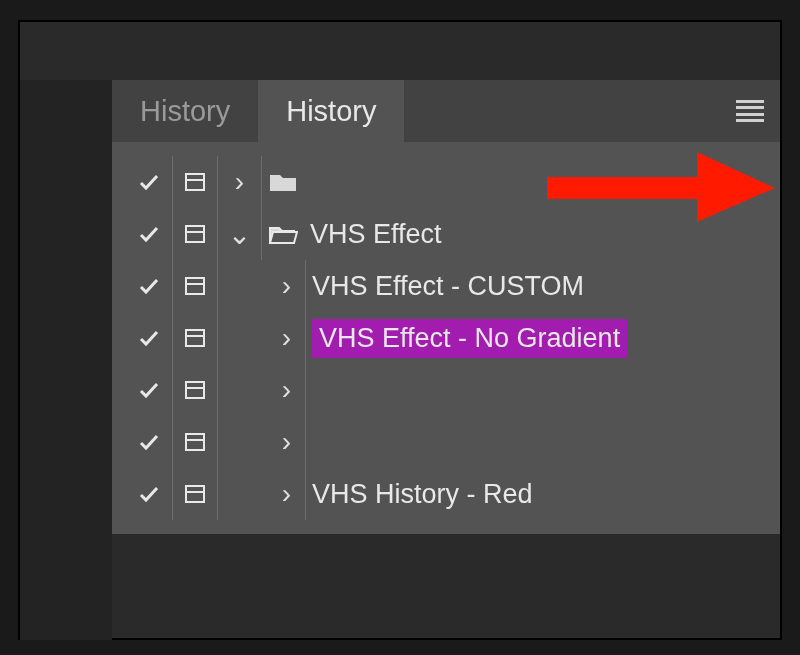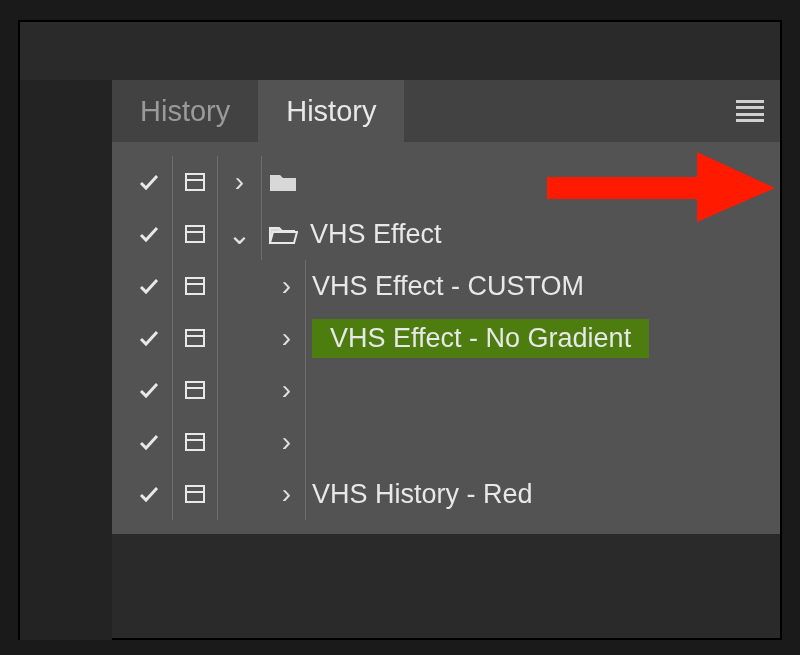--- a/index.html
+++ b/index.html
@@ -139,22 +139,22 @@
       width: 42px;
       display: flex;
       align-items: center;
       justify-content: center;
     }
     .row .col-label {
       padding-left: 6px;
       flex: 1;
     }
     .row.selected .label-bg {
-      background: #4d7c0f;
-      padding: 4px 18px;
+      background: #a21caf;
+      padding: 4px 7px;
       display: inline-block;
     }
     .check-svg { width: 26px; height: 24px; }
     .dialog-svg { width: 24px; height: 24px; }
     .folder-svg { width: 30px; height: 24px; }
     .arrow-annotation {
       position: absolute;
       left: 435px;
       top: 72px;
       pointer-events: none;

